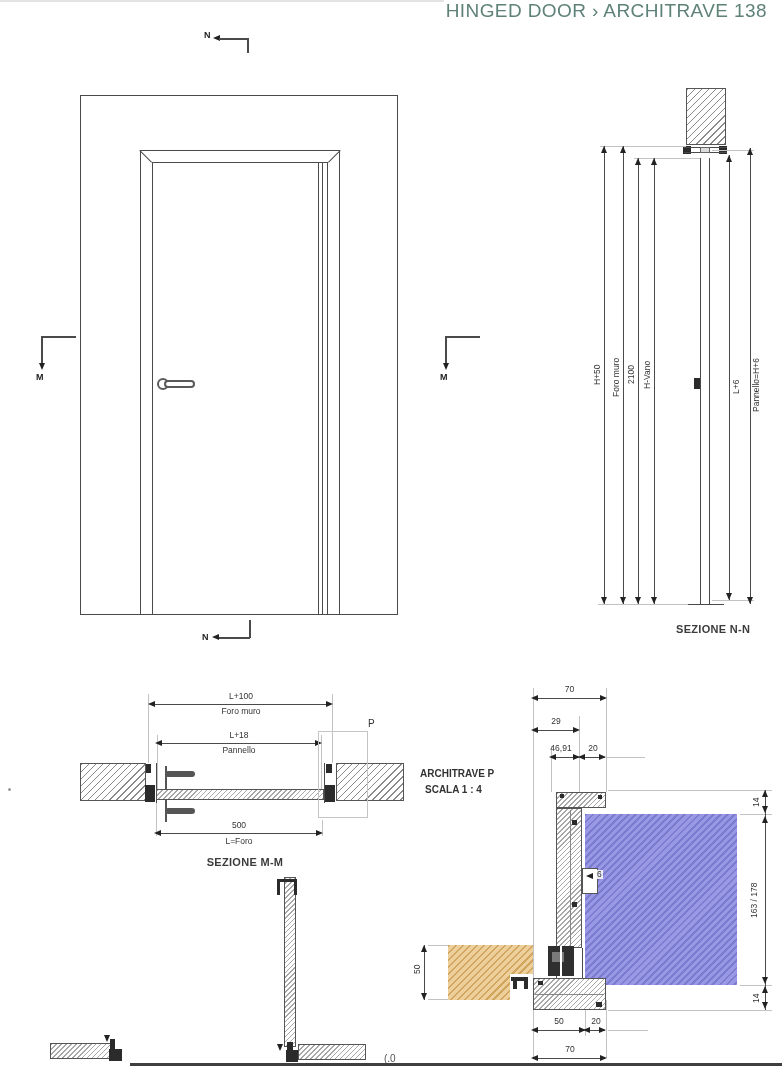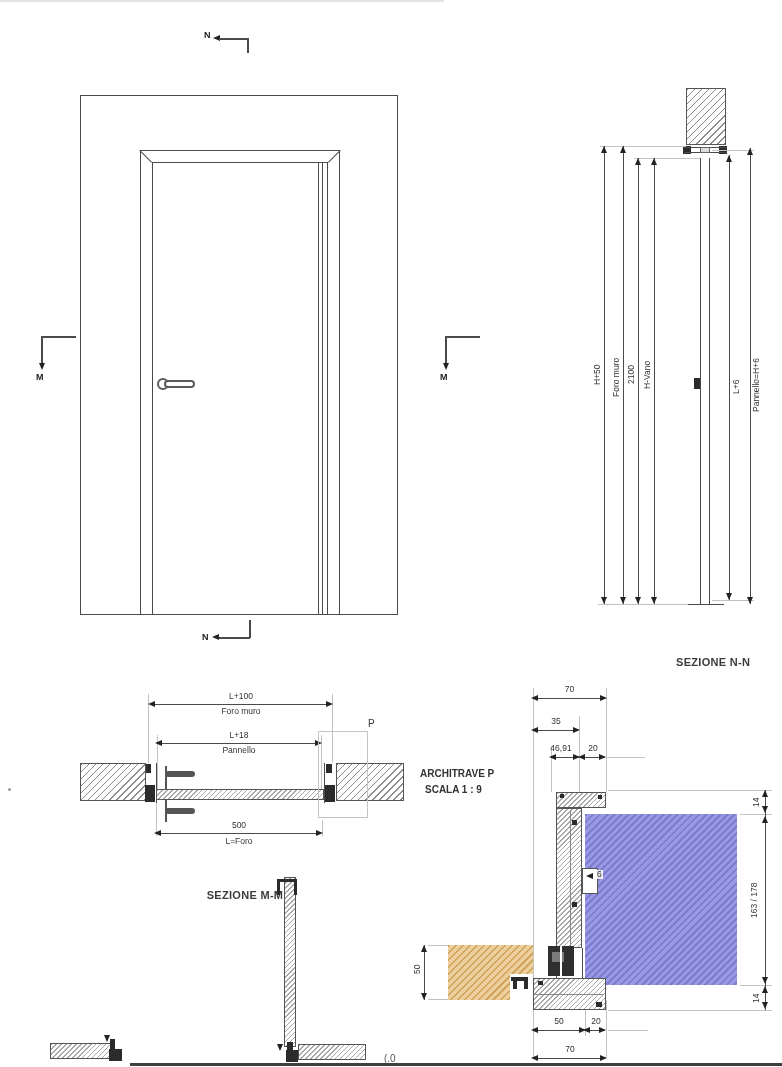--- a/index.html
+++ b/index.html
@@ -16,32 +16,33 @@
   .arr{position:absolute;width:0;height:0;border:3px solid transparent;}
   .arr.l{border-left:0;border-right:7px solid #222;}
   .arr.r{border-right:0;border-left:7px solid #222;}
   .arr.u{border-top:0;border-bottom:7px solid #222;}
   .arr.d{border-bottom:0;border-top:7px solid #222;}
   .hatch{background:repeating-linear-gradient(135deg,#8a8a8a 0 1px,rgba(0,0,0,0) 1px 5px),#fff;border:1px solid #555;}
   .fhatch{background:repeating-linear-gradient(135deg,#a8a8a8 0 1px,rgba(0,0,0,0) 1px 3.5px),#fff;border:1px solid #555;}
   .tanfill{background:repeating-linear-gradient(135deg,#d2a55f 0 1.5px,#eccf9b 1.5px 5px);}
   .purplefill{background:repeating-linear-gradient(135deg,#7b7bcf 0 2px,#9898e4 2px 5px);}
   .blk{position:absolute;background:#2b2b2b;}
-  .seclabel{position:absolute;font-size:11px;font-weight:700;color:#3c3c3c;letter-spacing:.3px;white-space:nowrap;margin-top:33px;}
+  .seclabel{position:absolute;font-size:11px;font-weight:700;color:#3c3c3c;letter-spacing:.3px;white-space:nowrap;}
   .marker{position:absolute;font-size:9px;font-weight:700;color:#222;}
   #title{position:absolute;left:0;top:1;width:767px;text-align:right;font-size:19px;
          letter-spacing:.4px;color:#5E8178;white-space:nowrap;}
   .rect{position:absolute;border:1px solid #4a4a4a;background:transparent;}
   .white{background:#fff;}
 </style>
 </head>
 <body>
 
 <div id="canvas">
 
+  <div id="title" style="color: rgb(94, 129, 120);">HINGED DOOR › ARCHITRAVE 138</div>
   <div class="abs" style="left:0;top:28;width:444px;height:2px;background:#e3e3e3;"></div>
 
   <div class="rect" style="left:80px;top:95px;width:318px;height:520px;"></div>
   <div class="rect" style="left:140px;top:150px;width:200px;height:465px;border-bottom:none;"></div>
   <div class="rect" style="left:152px;top:162px;width:176px;height:453px;border-bottom:none;"></div>
   <div class="hl" style="left:140px;top:150px;width:17px;transform:rotate(45deg);transform-origin:0 0;"></div>
   <div class="hl" style="left:328px;top:162px;width:17px;transform:rotate(-45deg);transform-origin:0 0;"></div>
   <div class="vl" style="left:318px;top:163px;height:451px;"></div>
   <div class="vl" style="left:322px;top:163px;height:451px;"></div>
   <div class="abs" style="left:157px;top:378px;width:12px;height:12px;border:2px solid #5a5a5a;border-radius:50%;"></div>
@@ -164,34 +165,34 @@
   <div class="blk" style="left:287px;top:1042px;width:6px;height:9px;"></div>
   <div class="blk" style="left:286px;top:1050px;width:12px;height:12px;"></div>
   <div class="abs fhatch" style="left:298px;top:1044px;width:68px;height:16px;"></div>
 
   <div class="abs fhatch" style="left:50px;top:1043px;width:62px;height:16px;"></div>
   <div class="arr d" style="left:104px;top:1035px;"></div>
   <div class="blk" style="left:110px;top:1039px;width:5px;height:10px;"></div>
   <div class="blk" style="left:109px;top:1049px;width:13px;height:12px;"></div>
 
   <div class="dim" style="left:420px;top:768px;font-size:10px;font-weight:700;">ARCHITRAVE P</div>
-  <div class="dim" style="left:425px;top:784px;font-size:10px;font-weight:700;">SCALA 1 : 9</div>
+  <div class="dim" style="left:425px;top:784px;font-size:10px;font-weight:700;">SCALA 1 : 4</div>
 
   <div class="vl ext" style="left:533px;top:688px;height:370px;"></div>
   <div class="vl ext" style="left:606px;top:688px;height:104px;"></div>
   <div class="vl ext" style="left:606px;top:1000px;height:58px;"></div>
   <div class="vl ext" style="left:579px;top:716px;height:76px;"></div>
   <div class="vl ext" style="left:551px;top:746px;height:46px;"></div>
   <div class="vl ext" style="left:585px;top:1002px;height:34px;"></div>
 
   <div class="dim dimc" style="left:533px;top:685px;width:73px;">70</div>
   <div class="hl" style="left:534px;top:698px;width:71px;"></div>
   <div class="arr l" style="left:531px;top:695px;"></div>
   <div class="arr r" style="left:600px;top:695px;"></div>
-  <div class="dim dimc" style="left:533px;top:717px;width:46px;">35</div>
+  <div class="dim dimc" style="left:533px;top:717px;width:46px;">29</div>
   <div class="hl" style="left:534px;top:730px;width:44px;"></div>
   <div class="arr l" style="left:531px;top:727px;"></div>
   <div class="arr r" style="left:573px;top:727px;"></div>
   <div class="dim dimc" style="left:544px;top:744px;width:34px;">46,91</div>
   <div class="hl" style="left:552px;top:757px;width:27px;"></div>
   <div class="arr l" style="left:549px;top:754px;"></div>
   <div class="arr r" style="left:573px;top:754px;"></div>
   <div class="dim dimc" style="left:580px;top:744px;width:26px;">20</div>
   <div class="hl" style="left:581px;top:757px;width:24px;"></div>
   <div class="arr l" style="left:578px;top:754px;"></div>

